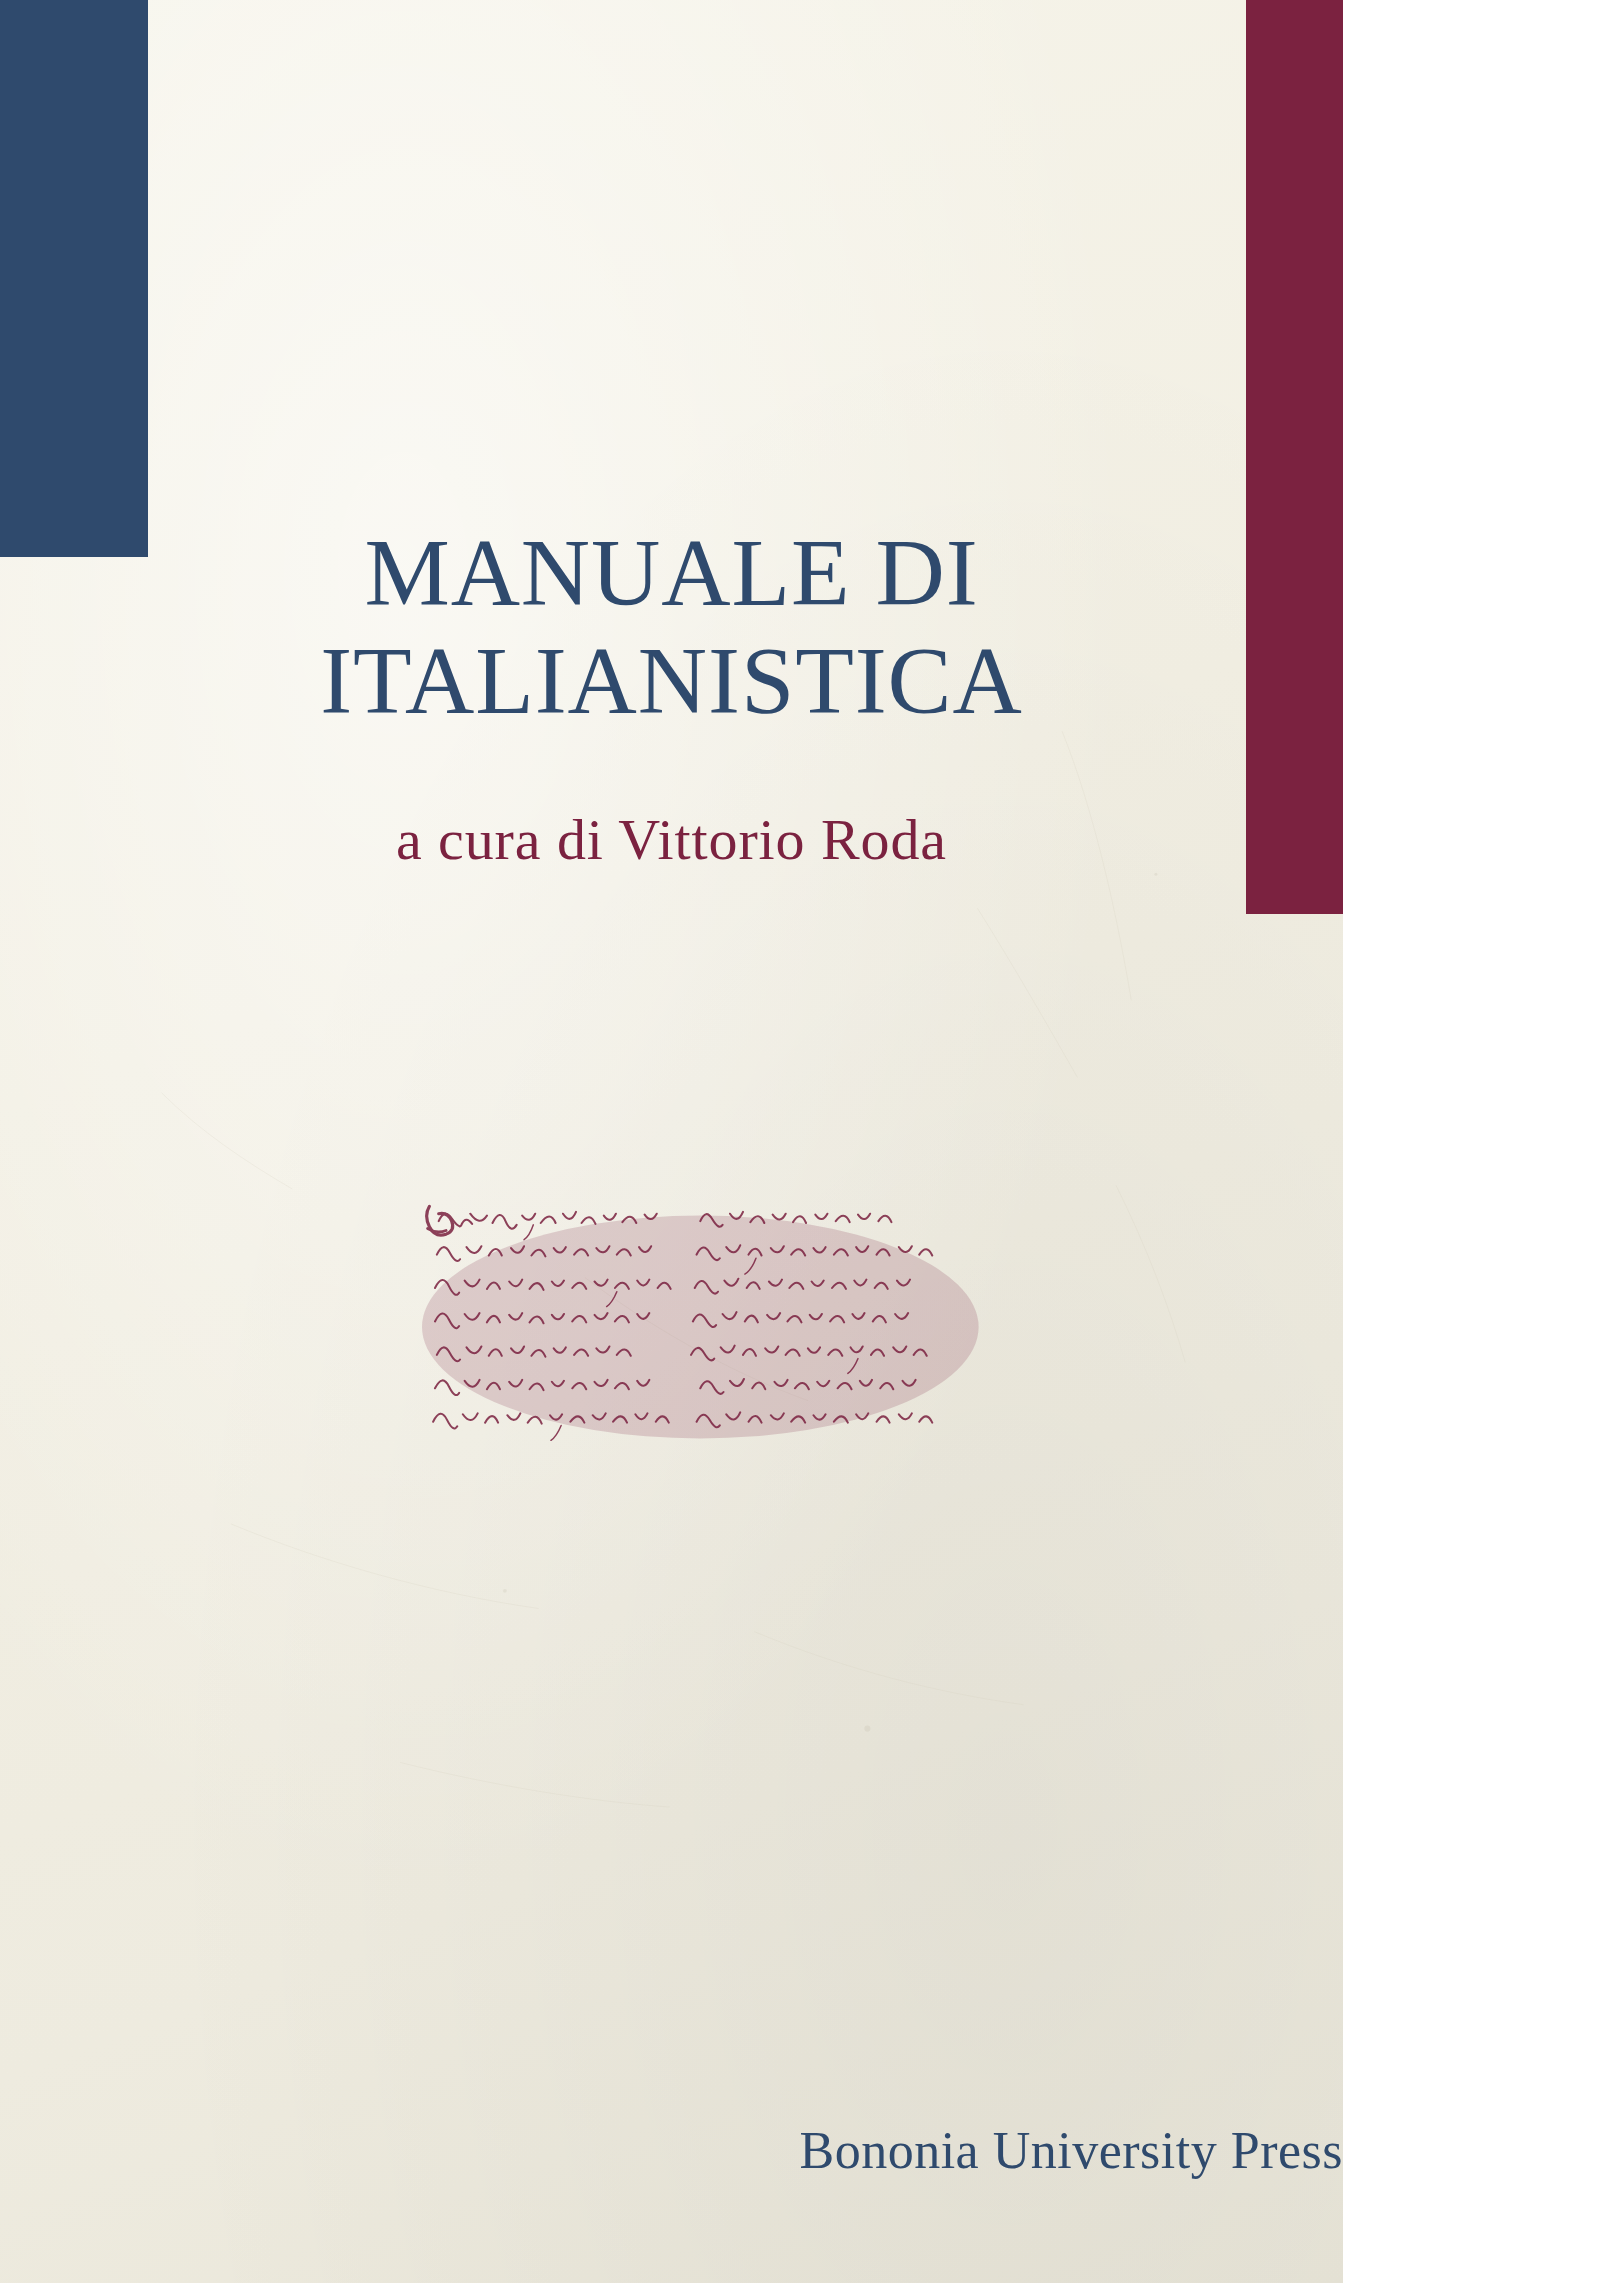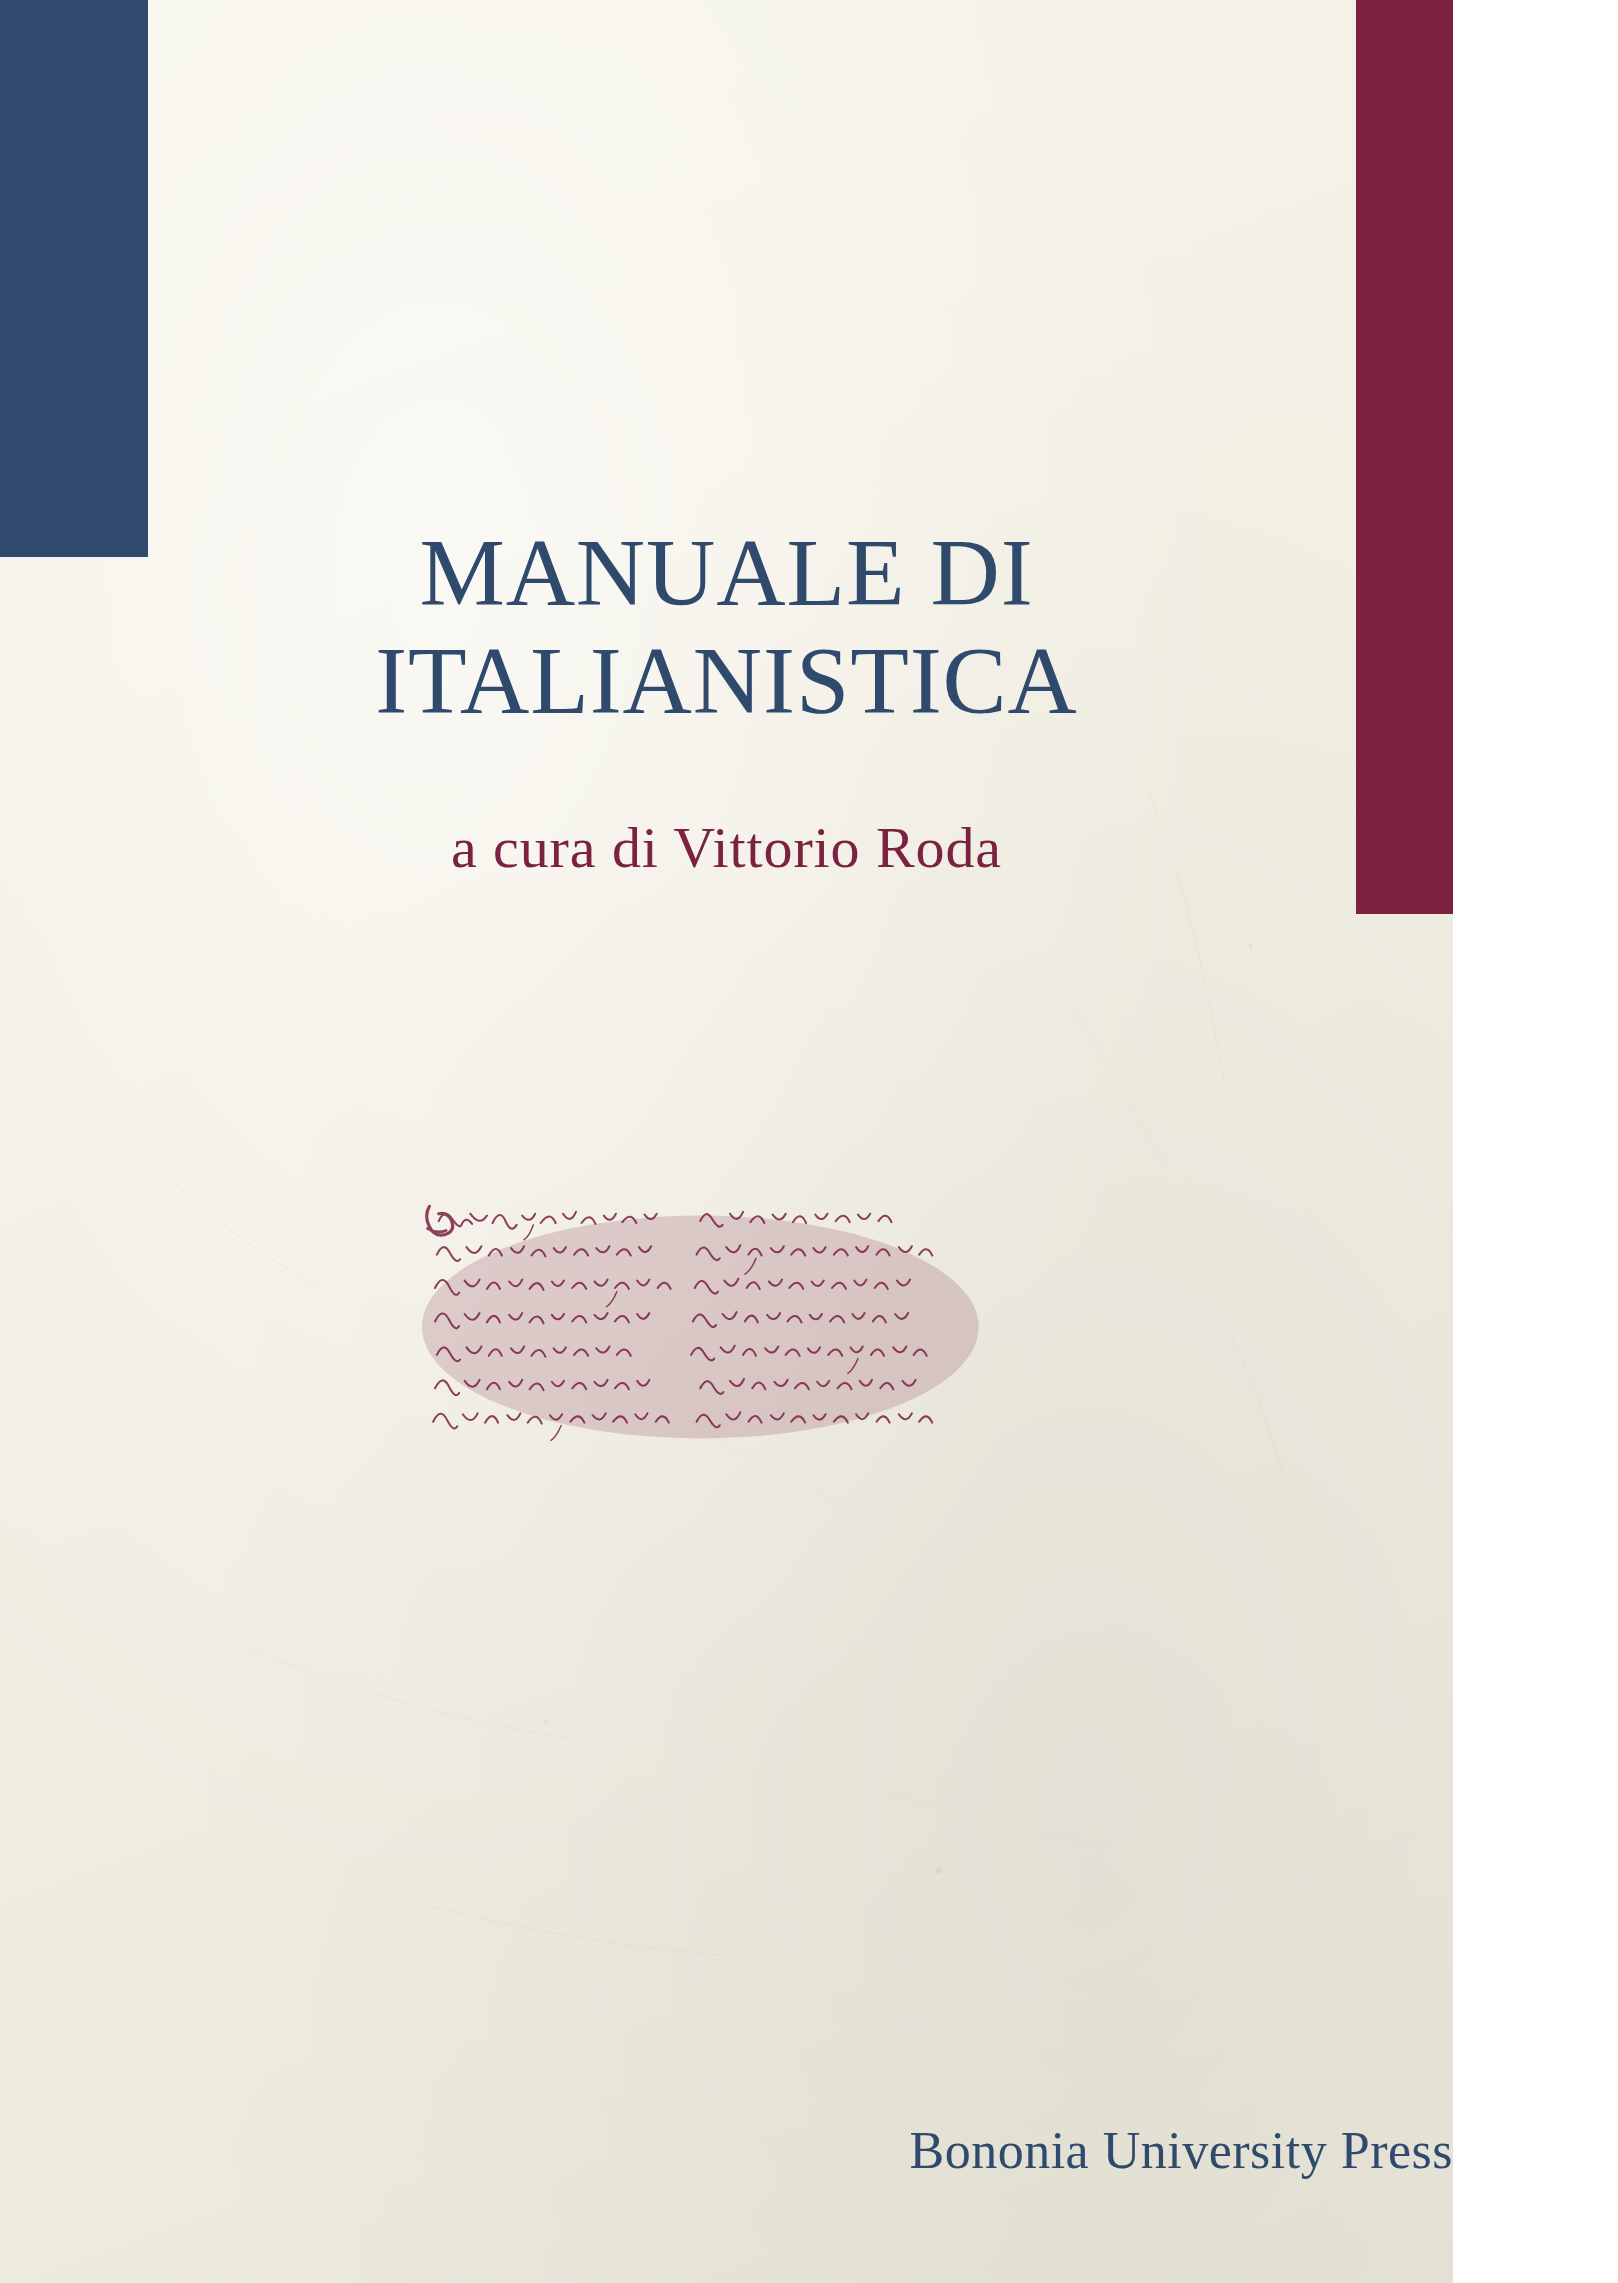--- a/index.html
+++ b/index.html
@@ -5,21 +5,21 @@
   html, body {
     margin: 0;
     padding: 0;
     background: #ffffff;
   }
   body {
     font-family: "Liberation Serif", serif;
   }
   .cover {
     position: relative;
-    width: 1453px;
+    width: 1343px;
     height: 2284px;
     background: #f3f1e6;
     overflow: hidden;
   }
   
   .paper-texture {
     position: absolute;
     inset: 0;
     background:
       radial-gradient(ellipse at 30% 25%, rgba(255,255,255,0.55) 0%, rgba(255,255,255,0) 55%),
@@ -61,21 +61,21 @@
   .title {
     font-family: "Liberation Serif", serif;
     font-size: 96px;
     line-height: 1.12;
     letter-spacing: 0.9px;
     color: #2f4a6d;
     font-weight: 400;
     margin: 0;
   }
   .subtitle {
-    margin: 8px;
+    margin: 0;
     padding-top: 72px;
     font-family: "Liberation Serif", serif;
     font-size: 58px;
     letter-spacing: 0.9px;
     color: #7b2240;
   }
   
   .manuscript {
     position: absolute;
     left: 422px;

